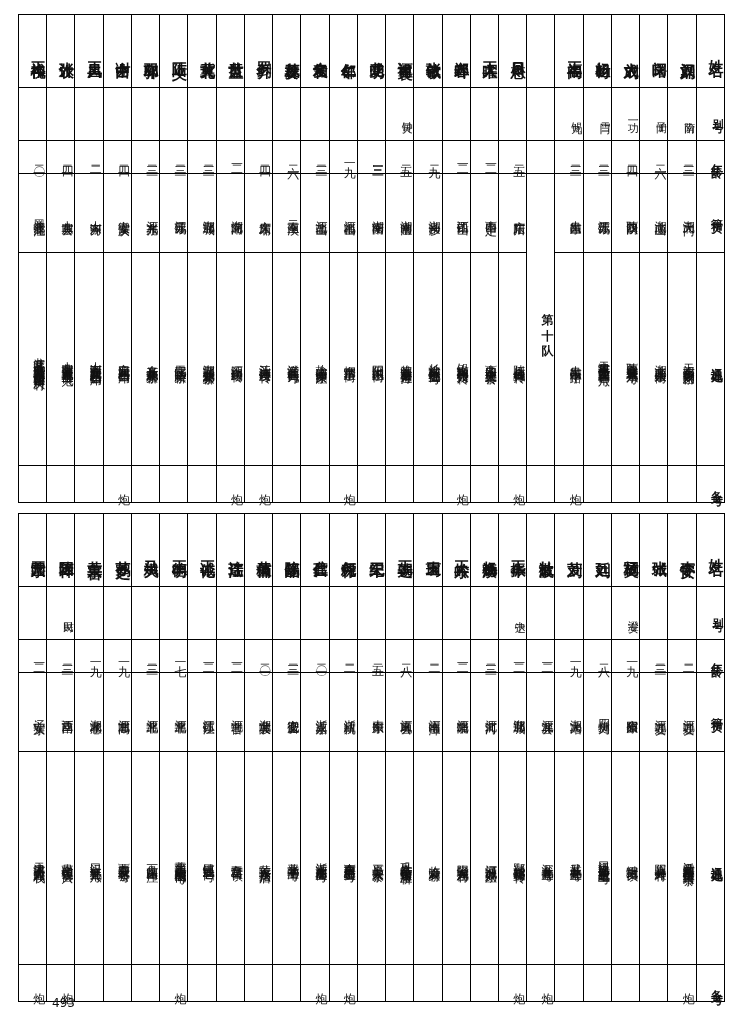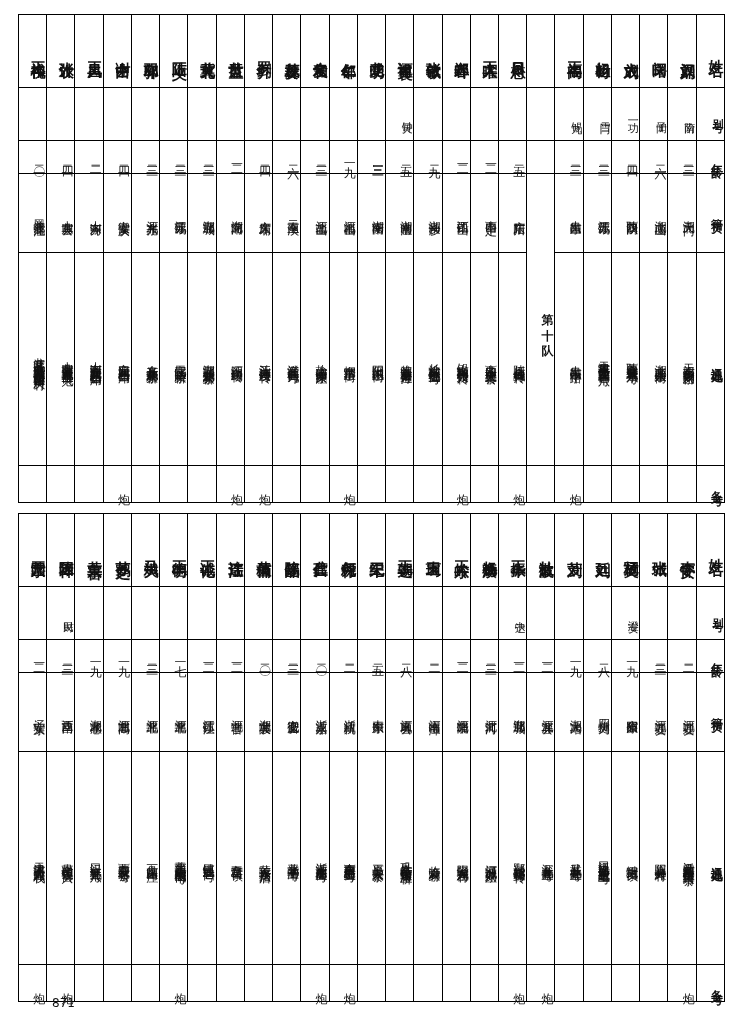--- a/index.html
+++ b/index.html
@@ -367,14 +367,14 @@
         <td></td>
         <td></td>
         <td></td>
         <td>炮</td>
         <td class="hdr two">备考</td>
       </tr>
     </tbody>
       </table>
   </div>
 
-  <div class="pagenum">871</div>
+  <div class="pagenum">493</div>
 </div>
 
 </body></html>

